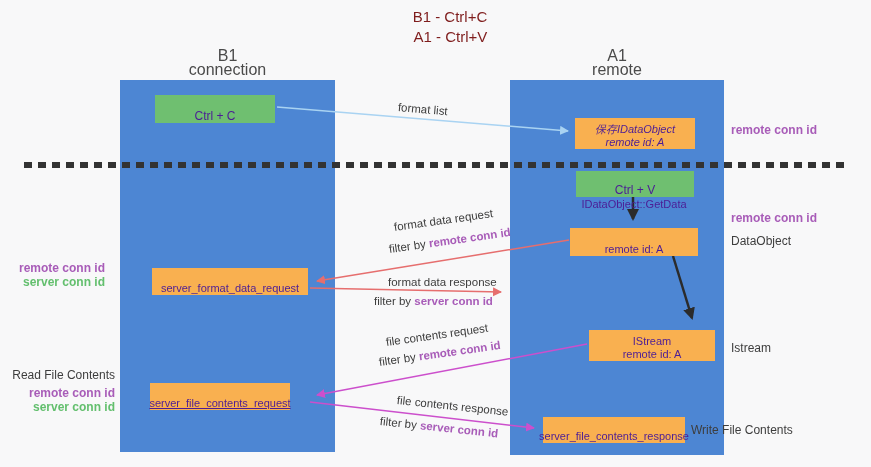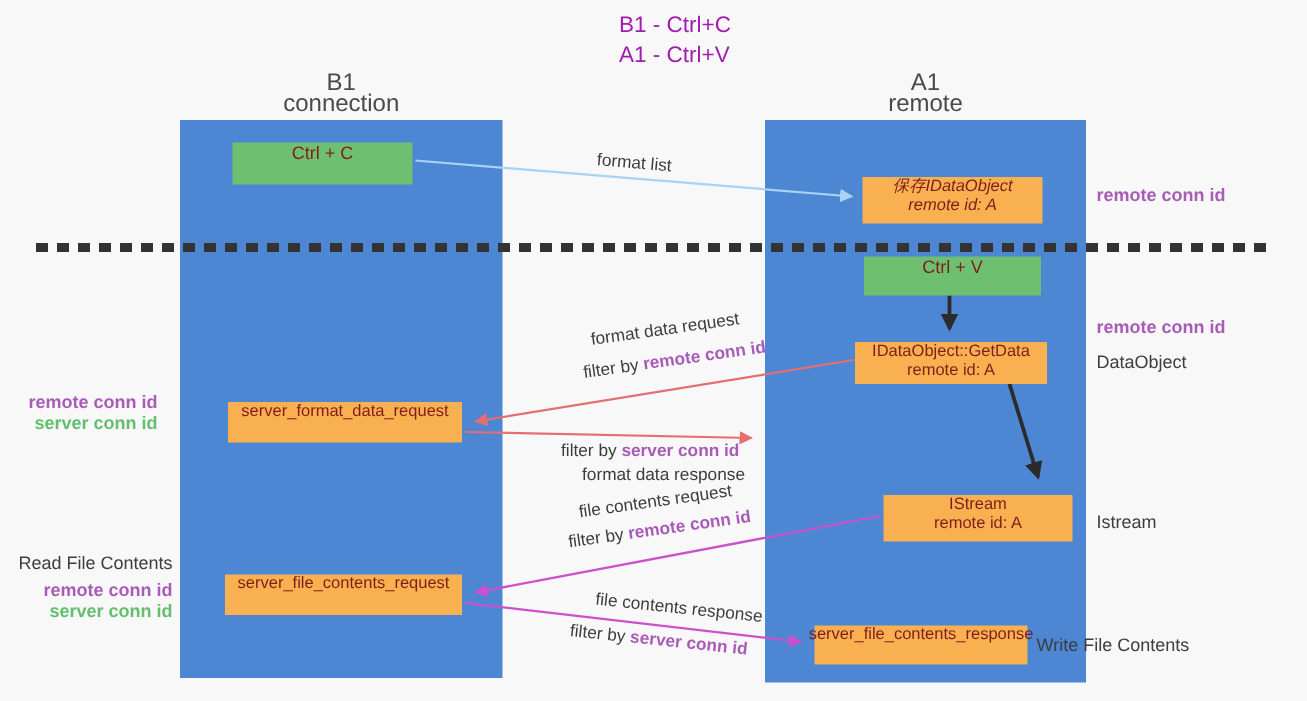--- a/index.html
+++ b/index.html
@@ -4,49 +4,49 @@
 <style>
   html,body{margin:0;padding:0;background:#f8f8f9;}
   .stage{
     position:relative;width:871px;height:467px;overflow:hidden;
     background:#f8f8f9;
     font-family:"Liberation Sans",sans-serif;
     color:#3d3d3d;
   }
   .title{
     position:absolute;left:450px;top:7px;transform:translateX(-50%);
-    text-align:left;font-size:15px;line-height:20px;color:#a21caf;
+    text-align:right;font-size:15px;line-height:20px;color:#7f1d1d;
   }
   .col-header{
     position:absolute;top:49px;text-align:center;
     font-size:16px;line-height:14px;color:#4a4a4a;
   }
   .col-header.left{left:120px;width:215px;}
   .col-header.right{left:510px;width:214px;}
   .column{position:absolute;top:80px;background:#4d86d3;}
   .column.left{left:120px;width:215px;height:372px;}
   .column.right{left:510px;width:214px;height:375px;}
   .dashed-line{
     position:absolute;left:24px;top:162px;width:820px;height:6px;
     background:repeating-linear-gradient(90deg,#333 0 8px,transparent 8px 14px);
   }
   .box{
-    position:absolute;display:flex;align-items:center;justify-content:flex-start;
-    flex-direction:column;color:#7f1d1d;text-align:center;white-space:nowrap;
+    position:absolute;display:flex;align-items:center;justify-content:flex-end;
+    flex-direction:column;color:#4c1d95;text-align:center;white-space:nowrap;
   }
   .box.green{background:#6fbf70;font-size:12px;}
   .box.orange{background:#f9b050;font-size:11px;line-height:13px;}
   #box-ctrl-c{left:155px;top:95px;width:120px;height:28px;}
   #box-save{left:575px;top:118px;width:120px;height:31px;font-style:italic;}
   #box-ctrl-v{left:576px;top:171px;width:118px;height:26px;}
-  #box-getdata{left:570px;top:228px;width:128px;height:28px;}
+  #box-getdata{left:570px;top:228px;width:128px;height:28px;gap:32px;}
   #box-fmt-req{left:152px;top:268px;width:156px;height:27px;}
   #box-fmt-resp{left:510px;top:281px;width:156px;height:25px;}
   #box-istream{left:589px;top:330px;width:126px;height:31px;}
-  #box-file-req{left:150px;top:383px;width:158px;height:27px;}
+  #box-file-req{left:150px;top:383px;width:140px;height:27px;text-decoration:underline;}
   #box-file-resp{left:543px;top:417px;width:142px;height:26px;}
   .elabel{
     position:absolute;font-size:11.5px;color:#3d3d3d;white-space:nowrap;
     transform-origin:left center;
   }
   .purple{color:#a85cb8;font-weight:bold;}
   .greentxt{color:#63bf6e;font-weight:bold;}
   .ann{position:absolute;font-size:12px;color:#3d3d3d;white-space:nowrap;}
   .ann.bold-purple{color:#a85cb8;font-weight:bold;}
   .left-group{position:absolute;text-align:right;font-size:12px;line-height:14px;}
@@ -137,21 +137,21 @@
     <span>server_file_contents_response</span>
   </div>
 
   <div class="elabel" style="left:398px;top:101px;transform:rotate(5deg);">format list</div>
 
   <div class="elabel" style="left:394px;top:221px;transform:rotate(-8deg);">format data request</div>
   <div class="elabel" style="left:389px;top:243px;transform:rotate(-8deg);">
     <span>filter by</span> <span class="purple">remote conn id</span>
   </div>
 
-  <div class="elabel" style="left:388px;top:276px;margin-top:35px;">format data response</div>
+  <div class="elabel" style="left:388px;top:276px;">format data response</div>
   <div class="elabel" style="left:374px;top:295px;">
     <span>filter by</span> <span class="purple">server conn id</span>
   </div>
 
   <div class="elabel" style="left:386px;top:336px;transform:rotate(-8deg);">file contents request</div>
   <div class="elabel" style="left:379px;top:356px;transform:rotate(-8deg);">
     <span>filter by</span> <span class="purple">remote conn id</span>
   </div>
 
   <div class="elabel" style="left:397px;top:394px;transform:rotate(6deg);">file contents response</div>

